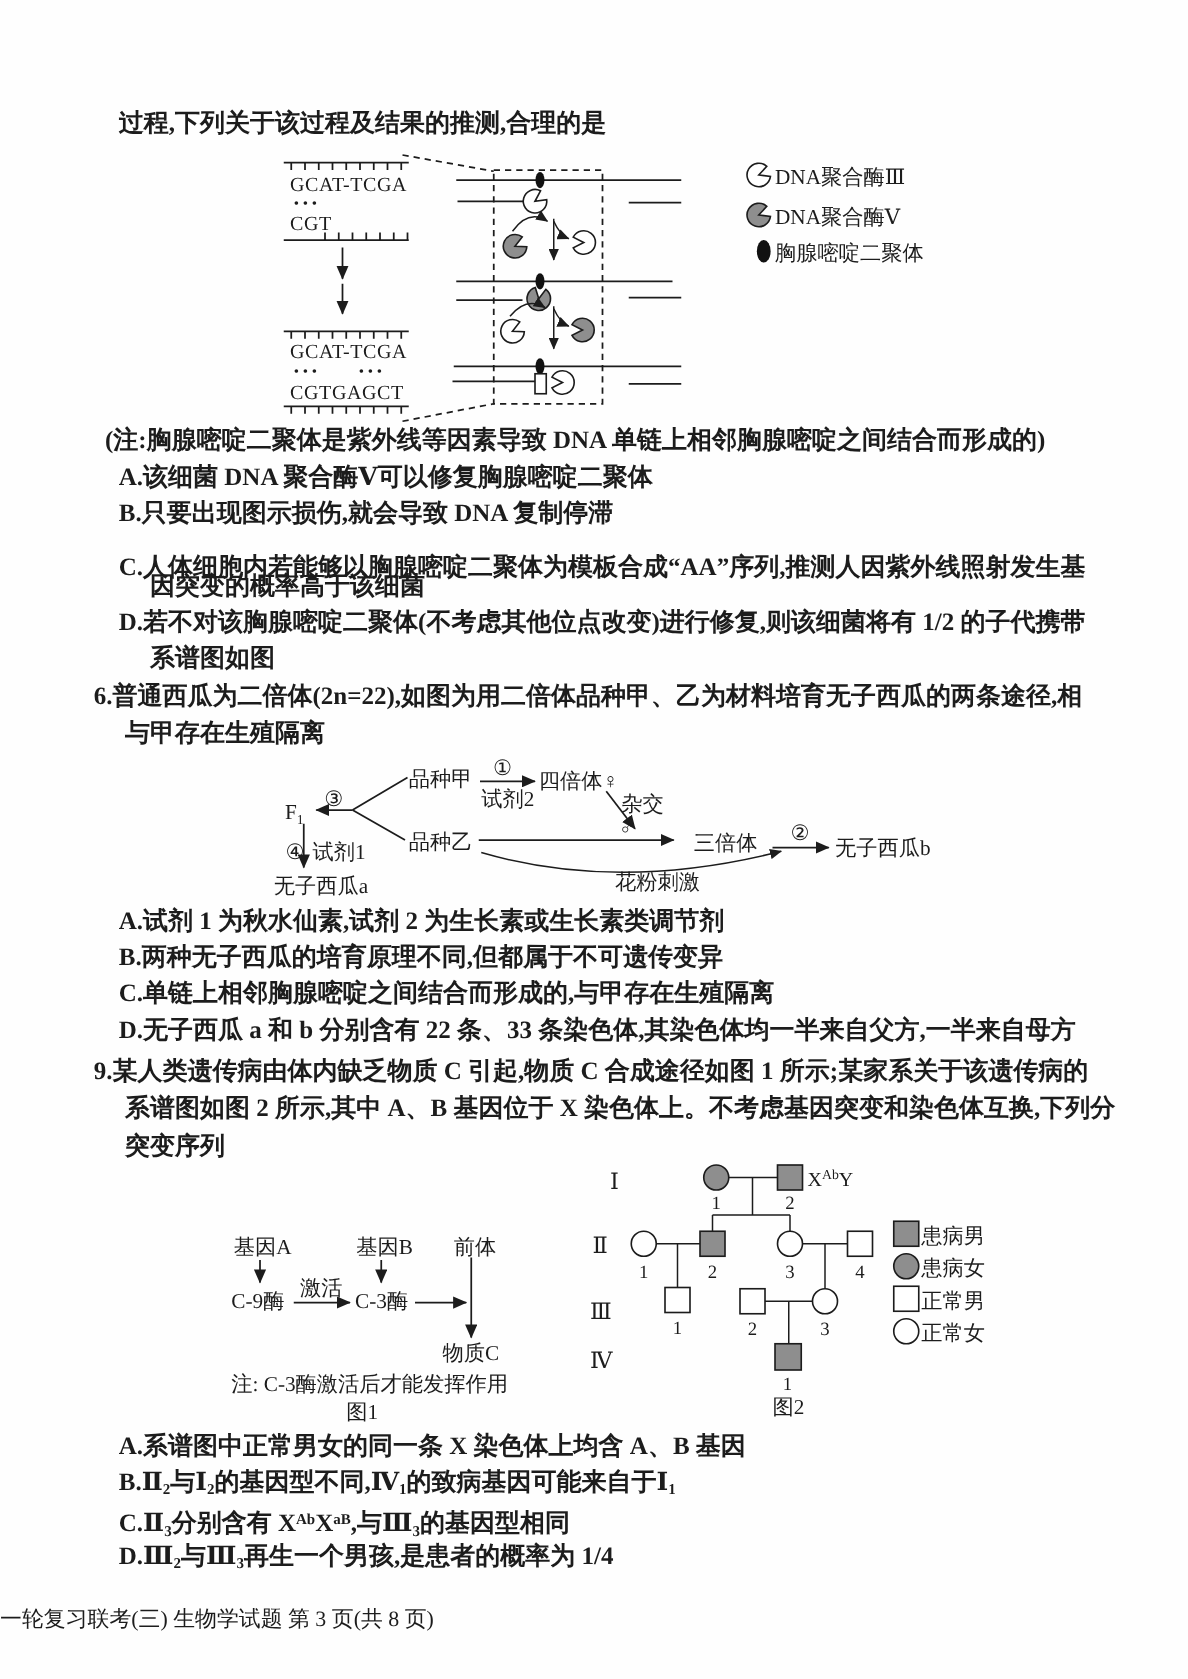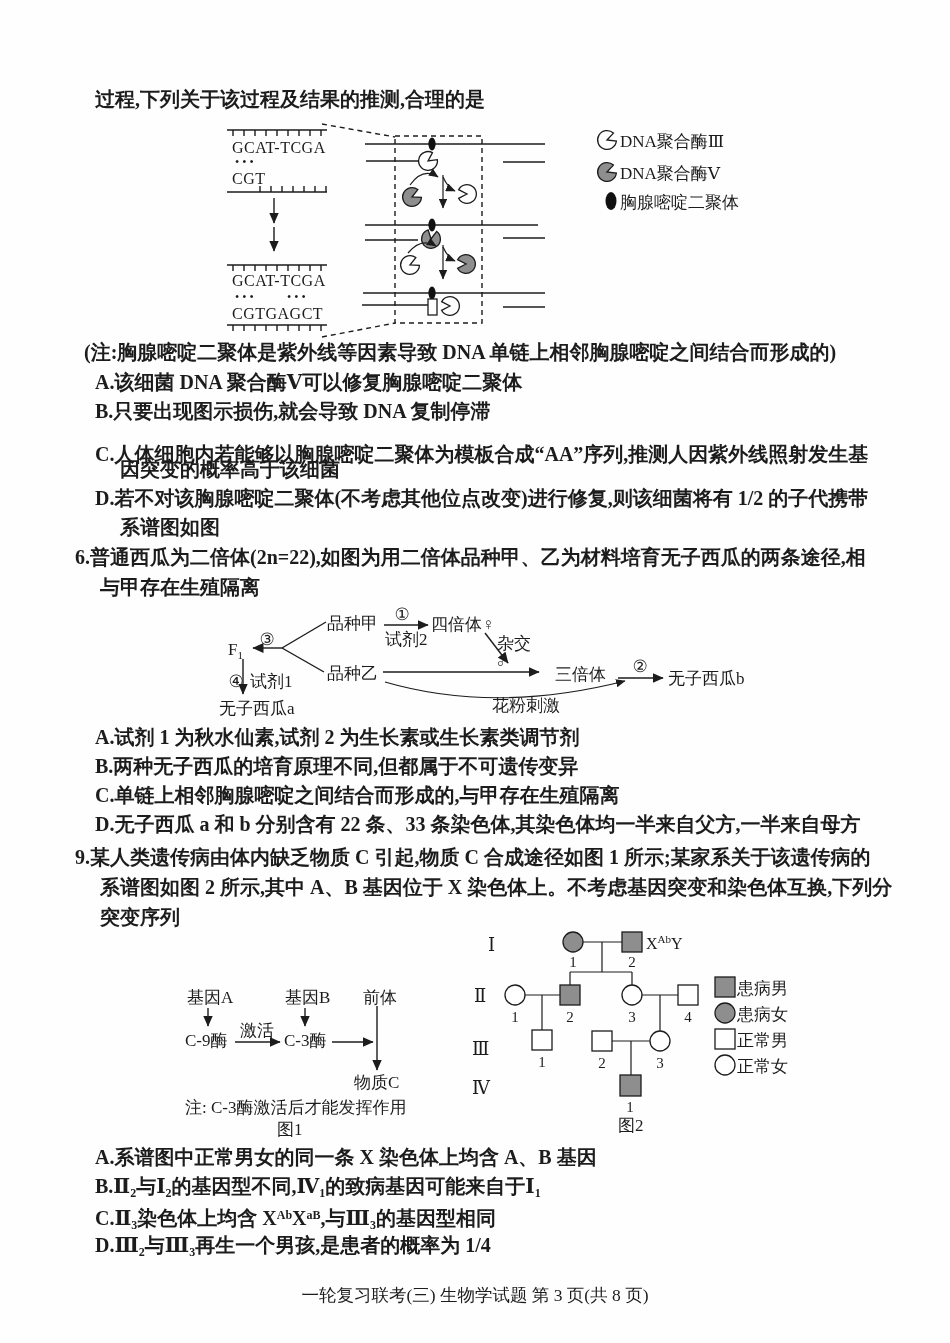--- a/index.html
+++ b/index.html
@@ -4,21 +4,21 @@
 <style>
   html,body{margin:0;padding:0;}
   body{
     width:950px;height:1343px;position:relative;background:#fefefe;
     font-family:"Liberation Serif","DejaVu Serif",serif;color:#1c1c1c;
     overflow:hidden;
   }
   .line{position:absolute;white-space:nowrap;font-size:20px;line-height:23px;font-weight:bold;}
   .line sub{font-size:0.6em;vertical-align:-0.3em;}
   .line sup{font-size:0.6em;vertical-align:0.5em;}
-  .footer{position:absolute;left:0;right:0;text-align:center;font-size:17.5px;}
+  .footer{position:absolute;left:0;right:0;text-align:left;font-size:17.5px;}
   svg{position:absolute;overflow:visible;}
   svg text{fill:#1c1c1c;font-family:"Liberation Serif","DejaVu Serif",serif;}
   .st{stroke:#1c1c1c;stroke-width:1.4;fill:none;}
   .stt{stroke:#1c1c1c;stroke-width:1.2;fill:none;}
   .dash{stroke:#1c1c1c;stroke-width:1.4;fill:none;stroke-dasharray:5 4;}
   .seq{font-size:16px;letter-spacing:0.5px;}
   .dots{font-size:12px;letter-spacing:3px;}
   .lg{font-size:17px;}
   .fg{font-size:17px;}
   .num{font-size:15px;}
@@ -242,16 +242,16 @@
   <circle cx="267" cy="88" r="10" fill="#8e8e8e" stroke="#1c1c1c" stroke-width="1.3"></circle>
   <text class="fg" x="279" y="95">患病女</text>
   <rect x="257" y="104" width="20" height="20" fill="#fff" stroke="#1c1c1c" stroke-width="1.3"></rect>
   <text class="fg" x="279" y="121">正常男</text>
   <circle cx="267" cy="140" r="10" fill="#fff" stroke="#1c1c1c" stroke-width="1.3"></circle>
   <text class="fg" x="279" y="147">正常女</text>
 </svg>
 
 <div class="line" style="left:95px;top:1146px">A.系谱图中正常男女的同一条 X 染色体上均含 A、B 基因</div>
 <div class="line" style="left:95px;top:1175px"><span>B.Ⅱ</span><sub>2</sub><span>与Ⅰ</span><sub>2</sub><span>的基因型不同,Ⅳ</span><sub>1</sub><span>的致病基因可能来自于Ⅰ</span><sub>1</sub></div>
-<div class="line" style="left:95px;top:1204px"><span>C.Ⅱ</span><sub>3</sub><span>染色体上均含 X</span><sup>Ab</sup><span>X</span><sup>aB</sup><span>,与Ⅲ</span><sub>3</sub><span>的基因型相同</span></div>
+<div class="line" style="left:95px;top:1204px"><span>C.Ⅱ</span><sub>3</sub><span>分别含有 X</span><sup>Ab</sup><span>X</span><sup>aB</sup><span>,与Ⅲ</span><sub>3</sub><span>的基因型相同</span></div>
 <div class="line" style="left:95px;top:1234px"><span>D.Ⅲ</span><sub>2</sub><span>与Ⅲ</span><sub>3</sub><span>再生一个男孩,是患者的概率为 1/4</span></div>
 
 <div class="footer" style="top:1283px">一轮复习联考(三) 生物学试题 第 3 页(共 8 页)</div>
 
 </body></html>

